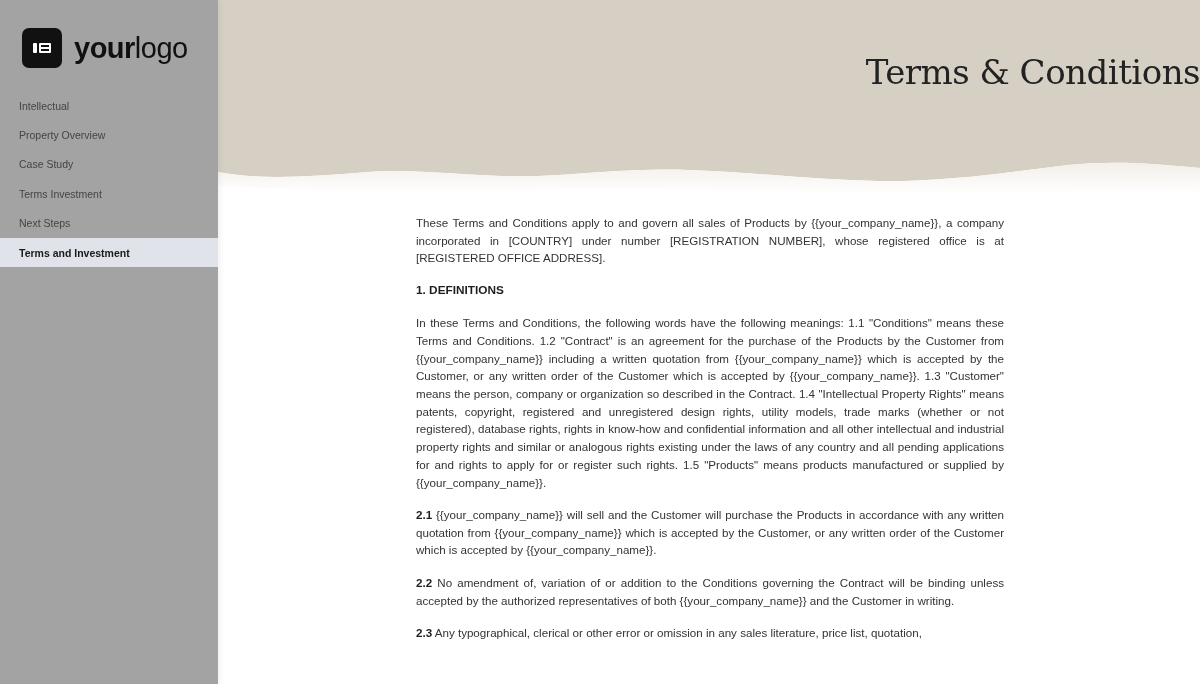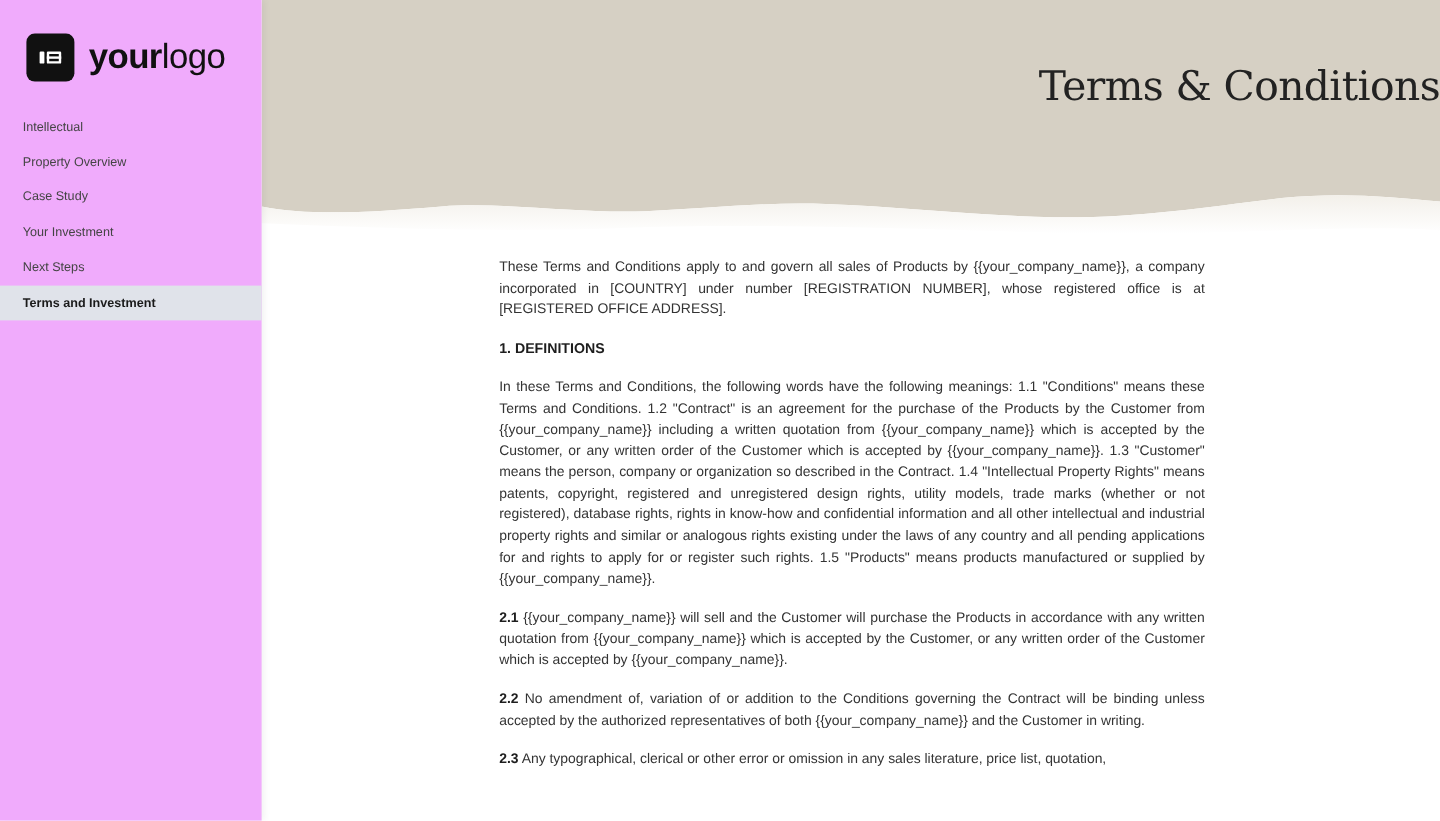--- a/index.html
+++ b/index.html
@@ -1,21 +1,21 @@
 <!DOCTYPE html>
 <html><head>
   <meta charset="utf-8">
   <style>
     * { box-sizing: border-box; margin: 0; padding: 0; }
     html, body { width: 1200px; height: 684px; overflow: hidden; background: #ffffff; }
     body { font-family: "Liberation Sans", "DejaVu Sans", sans-serif; color: #2a2a2a; position: relative; }
 
     .sidebar {
       position: absolute; left: 0; top: 0; width: 218px; height: 684px;
-      background: #f0abfc; z-index: 5;
+      background: #a3a3a3; z-index: 5;
       box-shadow: 2px 0 6px rgba(0,0,0,0.06);
     }
     .logo { position: absolute; left: 22px; top: 28px; display: flex; align-items: center; }
     .logo-mark {
       width: 40px; height: 40px; background: #111111; border-radius: 7px;
       position: relative; flex: 0 0 auto;
     }
     .logo-mark .bar {
       position: absolute; left: 11px; top: 15px; width: 4px; height: 10px; background: #fff; border-radius: 1px;
     }
@@ -65,21 +65,21 @@
       <div class="bar"></div>
         <div class="box"></div>
     </div>
     <div class="logo-text"><b>your</b><span>logo</span></div>
   </div>
 
   <nav class="nav">
     <div class="nav-item">Intellectual</div>
     <div class="nav-item">Property Overview</div>
     <div class="nav-item">Case Study</div>
-    <div class="nav-item">Your Investment</div>
+    <div class="nav-item">Terms Investment</div>
     <div class="nav-item">Next Steps</div>
     <div class="nav-item active">Terms and Investment</div>
   </nav>
 </aside>
 
 <main class="main">
   <header class="header">
     <svg width="982" height="200" viewBox="0 0 982 200">
       <defs>
         <linearGradient id="fade" x1="0" y1="0" x2="0" y2="1">

